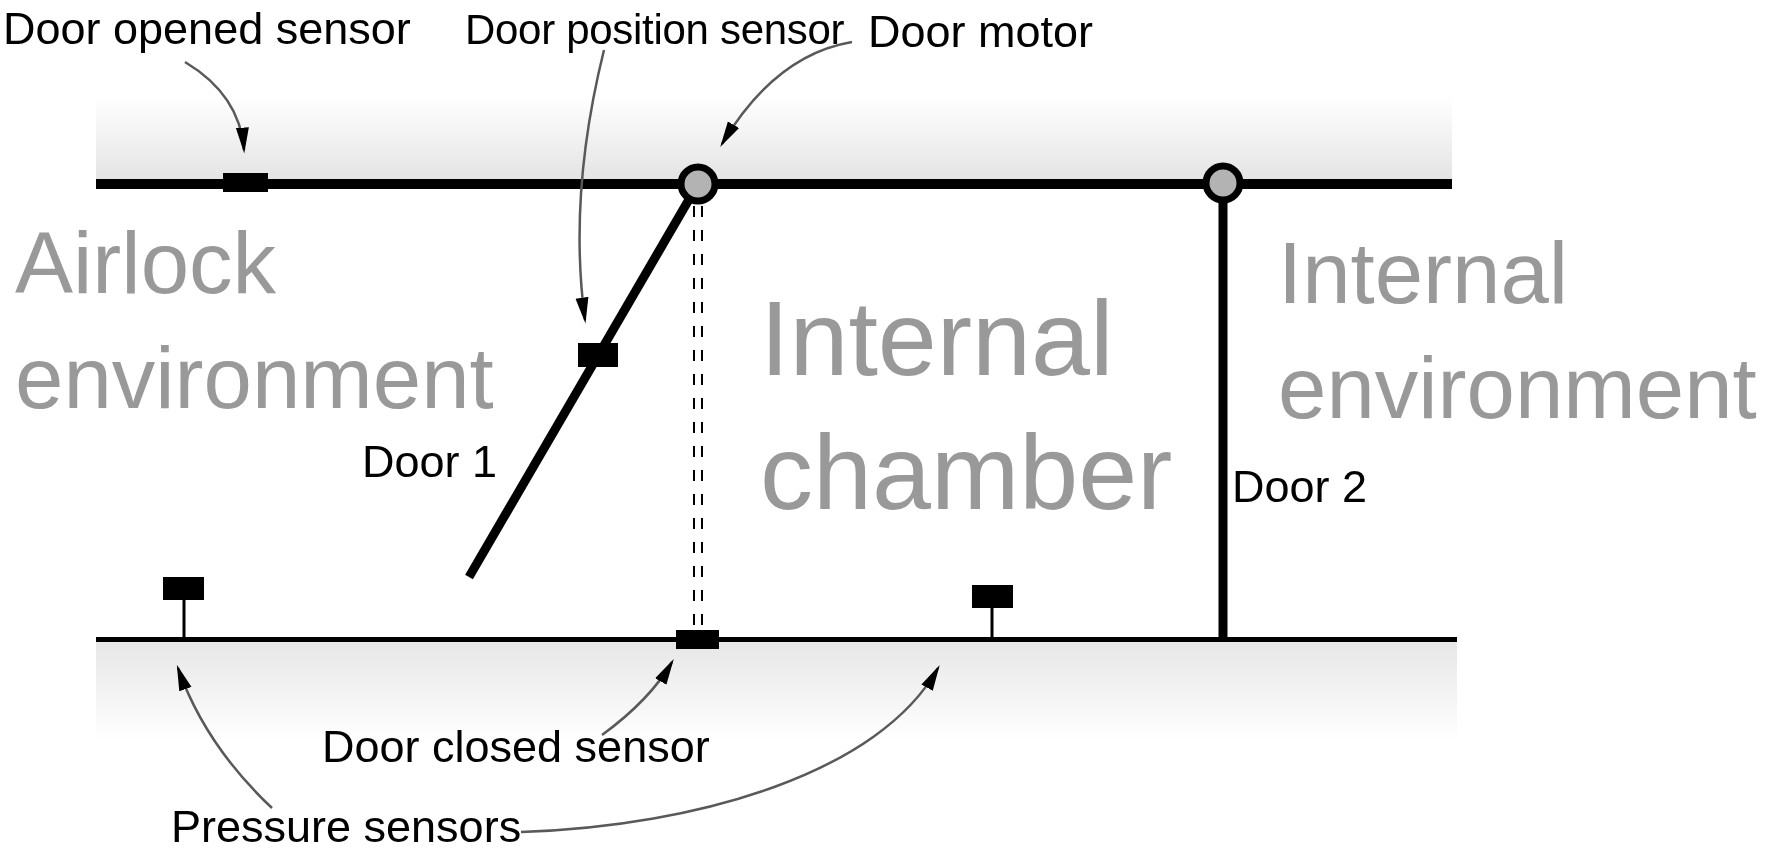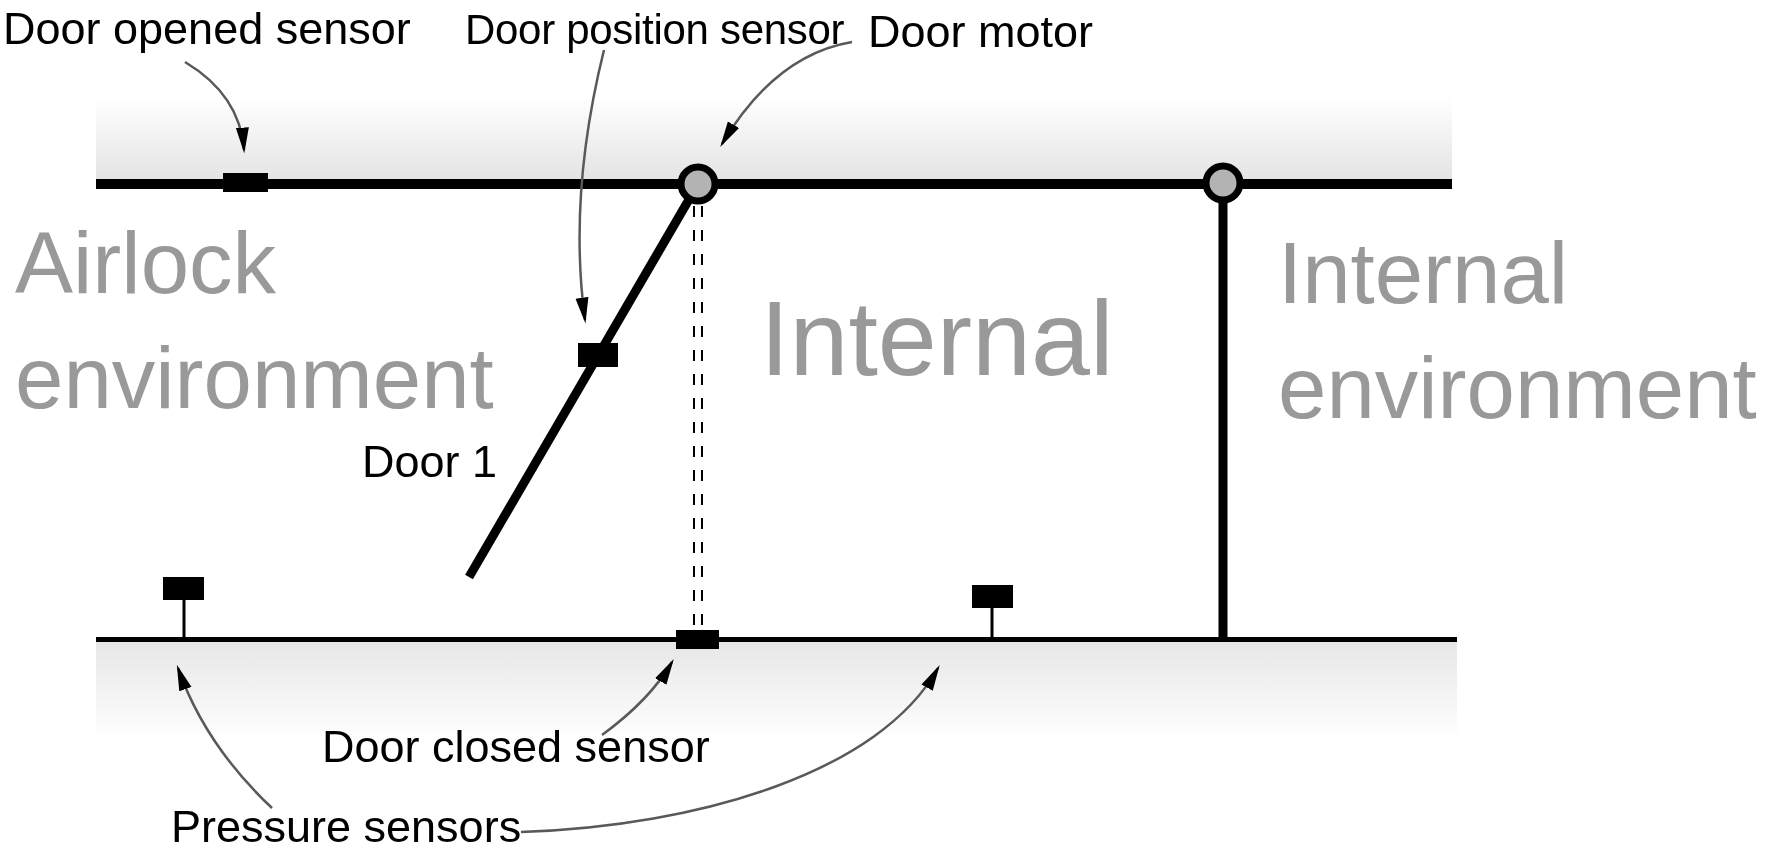--- a/index.html
+++ b/index.html
@@ -99,33 +99,35 @@
     <path d="M521,832 C700,826 880,772 938,668" fill="none" stroke="#595959" stroke-width="2.5" marker-end="url(#arrowhead)"></path>
   </svg>
 
   <div class="lbl lbl-env" style="left:15px; top:206px;">
     <div>Airlock</div>
     <div>environment</div>
   </div>
 
   <div class="lbl lbl-airlock" style="left:760px; top:272px;">
     <div>Internal</div>
+    <div>chamber</div>
   </div>
 
   <div class="lbl lbl-env" style="left:1278px; top:216px;">
     <div>Internal</div>
     <div>environment</div>
   </div>
 
   <div class="lbl" style="left:3px; top:5px;">Door opened sensor</div>
 
   <div class="lbl lbl-small" style="left:465px; top:8px;">Door position sensor</div>
 
   <div class="lbl" style="left:868px; top:8px;">Door motor</div>
 
   <div class="lbl" style="left:362px; top:438px;">Door 1</div>
 
+  <div class="lbl" style="left:1232px; top:463px;">Door 2</div>
 
   <div class="lbl" style="left:322px; top:723px;">Door closed sensor</div>
 
   <div class="lbl" style="left:171px; top:803px;">Pressure sensors</div>
 
 </div>
 
 </body></html>

